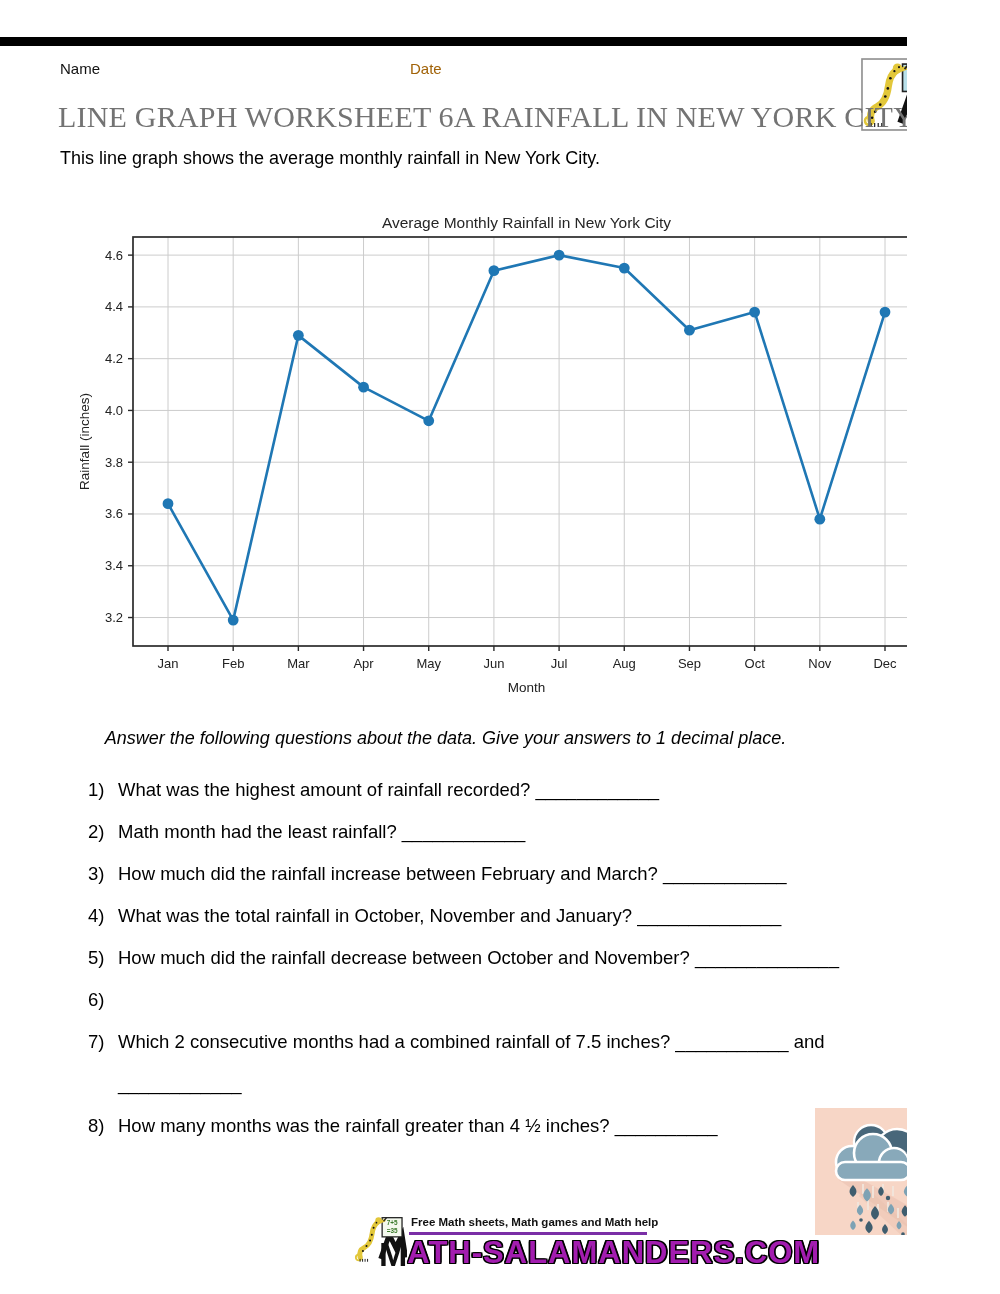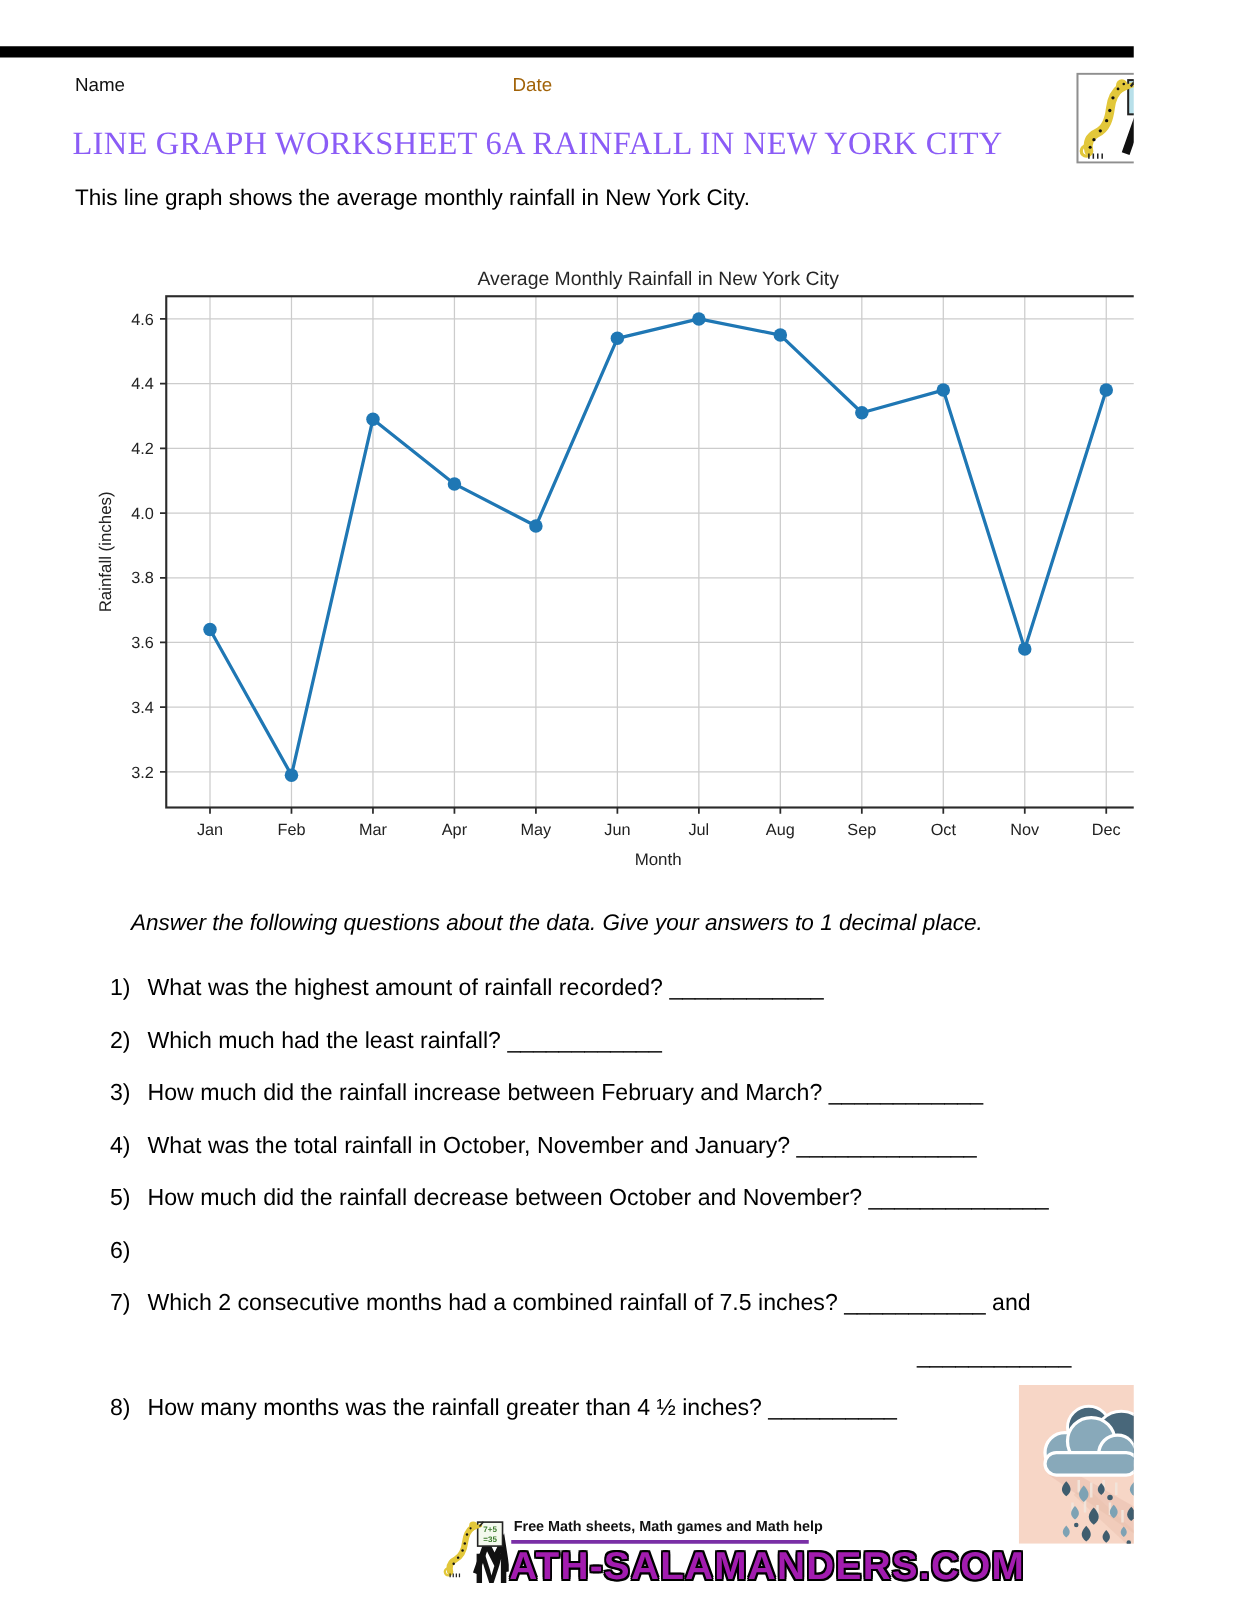--- a/index.html
+++ b/index.html
@@ -10,34 +10,34 @@
   }
   .top-rule {
     position:absolute; left:0; top:37px; width:1000px; height:4px;
     border-top:7px solid #000; border-bottom:2px solid #000; background:#fff;
   }
   .name-label { position:absolute; left:60px; top:60px; font-size:15px; color:#111; }
   .date-label { position:absolute; left:410px; top:60px; font-size:15px; color:#a16207; }
   .logo-box { position:absolute; left:860px; top:58px; width:79px; height:73px; }
   .page-title {
     position:absolute; left:58px; top:100px; width:840px;
-    font-family:"Liberation Serif", serif; font-size:26px; color:#8b5cf6;
+    font-family:"Liberation Serif", serif; font-size:30px; color:#737373;
     letter-spacing:0.2px; white-space:nowrap;
   }
   .page-subtitle { position:absolute; left:60px; top:148px; font-size:18px; color:#000; }
   .chart-wrap { position:absolute; left:75px; top:212px; width:850px; height:492px; }
   .intro-line {
     position:absolute; left:60px; right:76px; top:728px; text-align:center;
     font-style:italic; font-size:18px; color:#000;
   }
   .questions { position:absolute; left:88px; top:769px; right:50px; }
   .q-row { display:flex; height:42px; align-items:center; font-size:18.5px; }
   .q-num { width:30px; flex:0 0 30px; }
   .q-text { white-space:nowrap; }
-  .q-cont { padding-left:30px;justify-content:flex-end; }
+  .q-cont { padding-left:30px; }
   .rain-art { position:absolute; left:815px; top:1108px; width:122px; height:127px; }
   .footer {
     position:absolute; left:353px; top:1211px; width:300px; height:60px;
   }
   .footer-logo { position:absolute; left:0; top:2px; width:54px; height:52px; }
   .footer-tagline {
     position:absolute; left:58px; top:5px; font-size:11.5px; font-weight:bold;
     color:#111; white-space:nowrap;
   }
   .footer-rule { position:absolute; left:56px; top:21px; width:238px; height:3px; background:#7a2fa6; }
@@ -179,21 +179,21 @@
 
   <div class="intro-line">Answer the following questions about the data. Give your answers to 1 decimal place.</div>
 
   <div class="questions">
     <div class="q-row">
       <span class="q-num">1)</span>
       <span class="q-text">What was the highest amount of rainfall recorded? ____________</span>
     </div>
     <div class="q-row">
       <span class="q-num">2)</span>
-      <span class="q-text">Which much had the least rainfall? ____________</span>
+      <span class="q-text">Math month had the least rainfall? ____________</span>
     </div>
     <div class="q-row">
       <span class="q-num">3)</span>
       <span class="q-text">How much did the rainfall increase between February and March? ____________</span>
     </div>
     <div class="q-row">
       <span class="q-num">4)</span>
       <span class="q-text">What was the total rainfall in October, November and January? ______________</span>
     </div>
     <div class="q-row">

